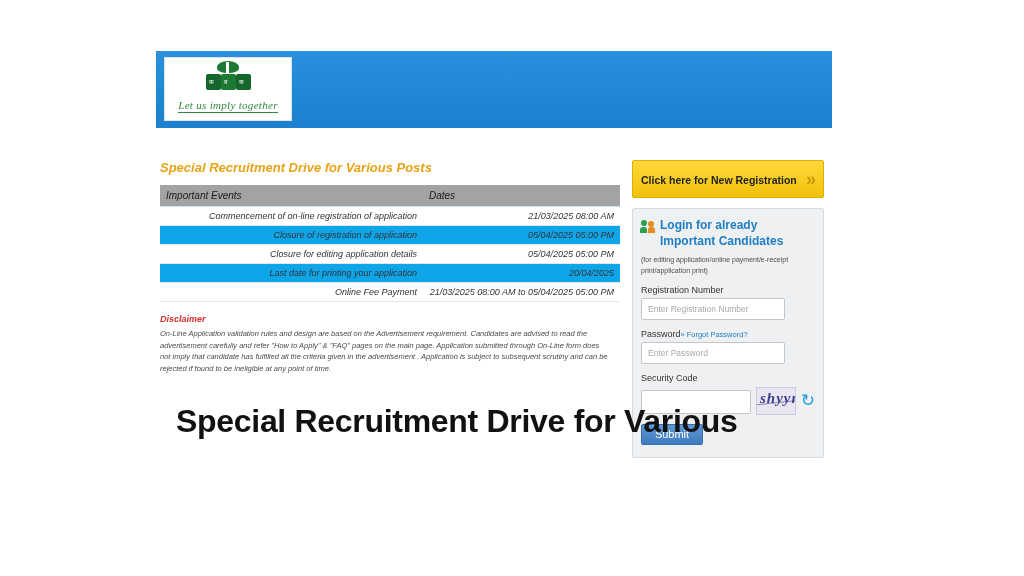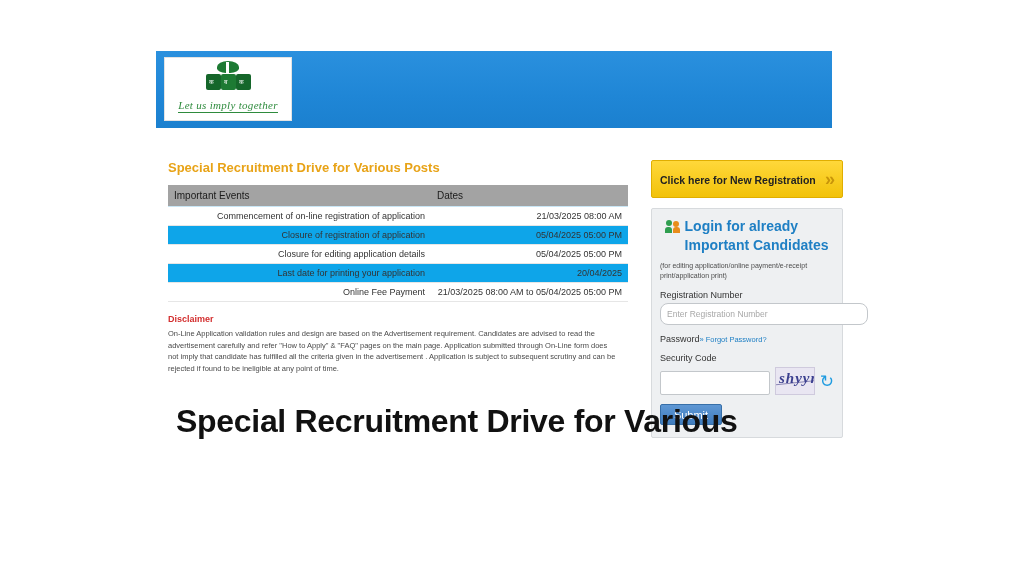--- a/index.html
+++ b/index.html
@@ -107,23 +107,24 @@
   
   .content {
     position: absolute;
     left: 156px;
     top: 160px;
     width: 676px;
   }
 
   .left-col {
     position: absolute;
-    left: 12px;
+    left: 4px;
     top: 0;
     width: 460px;
+    font-style: italic;
   }
 
   .page-title {
     color: #e8a317;
     font-size: 13px;
     font-weight: bold;
     margin: 0 0 10px 0;
   }
 
   table.events {
@@ -161,21 +162,21 @@
     margin-top: 4px;
     color: #4a4a4a;
     font-size: 7.5px;
     line-height: 1.55;
     width: 448px;
   }
 
   
   .right-col {
     position: absolute;
-    left: 495px;
+    left: 476px;
     top: 0;
     width: 192px;
   }
 
   .new-reg-btn {
     position: relative;
     display: block;
     width: 192px;
     height: 38px;
     background: #f5c518;
@@ -208,24 +209,23 @@
     border-radius: 2px;
     padding: 8px 8px 12px 8px;
     box-sizing: border-box;
   }
 
   .login-head {
     display: flex;
     align-items: flex-start;
     gap: 5px;
     color: #1e7fc4;
-    font-size: 14px;
+    font-size: 12px;
     font-weight: bold;
     line-height: 1.35;
-    justify-content: center;
   }
   .login-head .people-icon {
     width: 14px;
     height: 14px;
     position: relative;
     flex: 0 0 14px;
     margin-top: 2px;
   }
   .people-icon .h1, .people-icon .h2 {
     position: absolute;
@@ -263,25 +263,25 @@
   .forgot-link {
     color: #1e7fc4;
     font-size: 7.5px;
     text-decoration: none;
     cursor: pointer;
   }
   .forgot-link .dchev { color: #1e7fc4; margin-right: 2px; }
 
   .txt-input {
     margin-top: 3px;
-    width: 208px;
+    width: 144px;
     height: 22px;
     border: 1px solid #c3c7cb;
     background: #ffffff;
-    border-radius: 8px;
+    border-radius: 2px;
     font-size: 8.5px;
     color: #9a9a9a;
     padding: 0 6px;
     box-sizing: border-box;
     font-family: "Liberation Sans", sans-serif;
   }
   .txt-input::placeholder { color: #a8a8a8; }
 
   .captcha-row {
     margin-top: 4px;
@@ -445,20 +445,21 @@
 
         <div class="login-note">(for editing application/online payment/e-receipt print/application print)</div>
 
         <div class="field-label">Registration Number</div>
         <input class="txt-input" type="text" placeholder="Enter Registration Number" style="">
 
         <div class="field-label with-link">
           <span>Password</span>
           <a class="forgot-link"><span class="dchev">»</span><span>Forgot Password?</span></a>
         </div>
+        <input class="txt-input" type="password" placeholder="Enter Password" style="">
 
         <div class="field-label">Security Code</div>
         <div class="captcha-row">
           <input class="txt-input captcha-input" type="text" value="" style="">
           <div class="captcha-img">
             <span class="line"></span>
             <span class="txt">shyyn</span>
           </div>
           <span class="refresh-icon">↻</span>
         </div>

